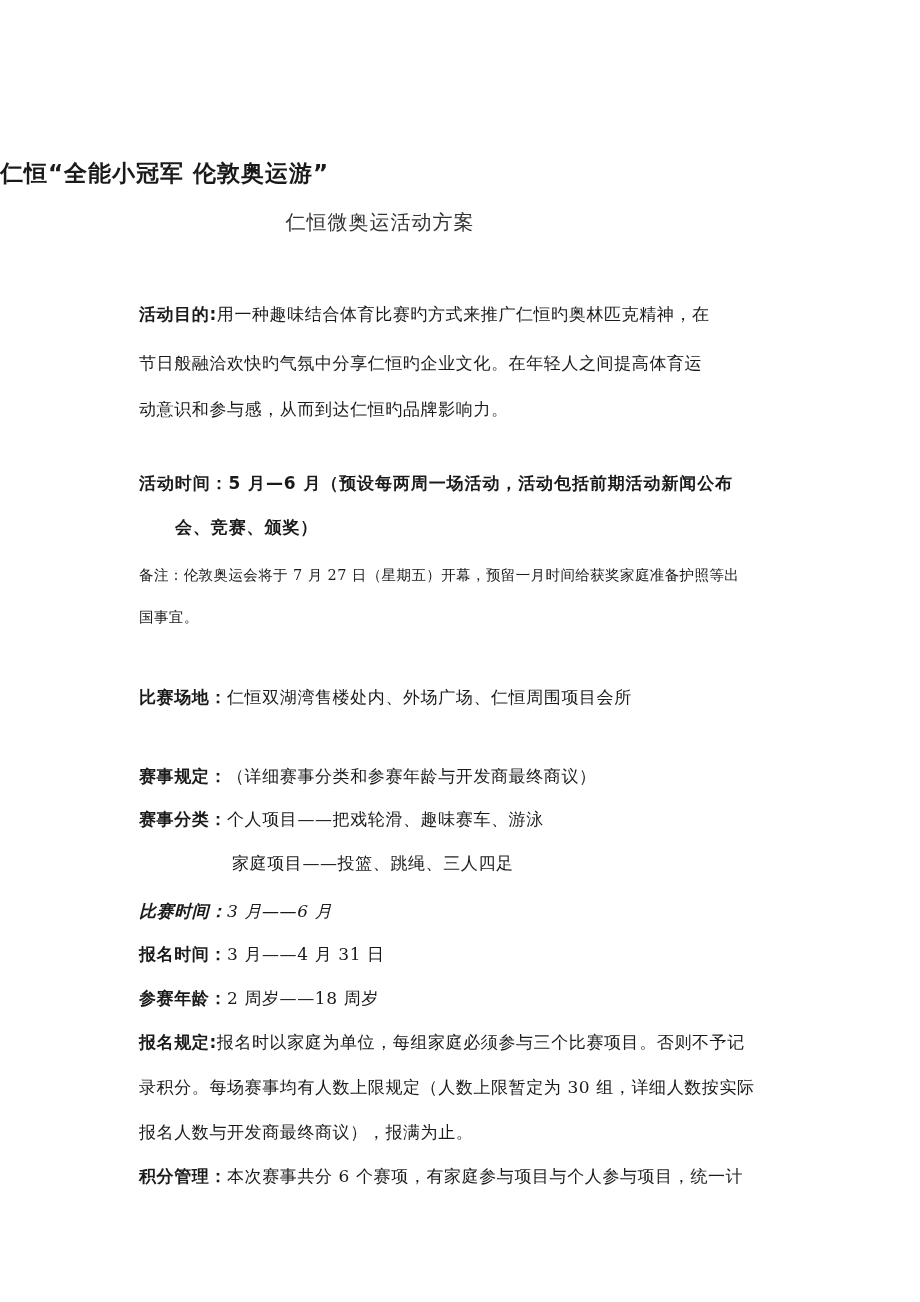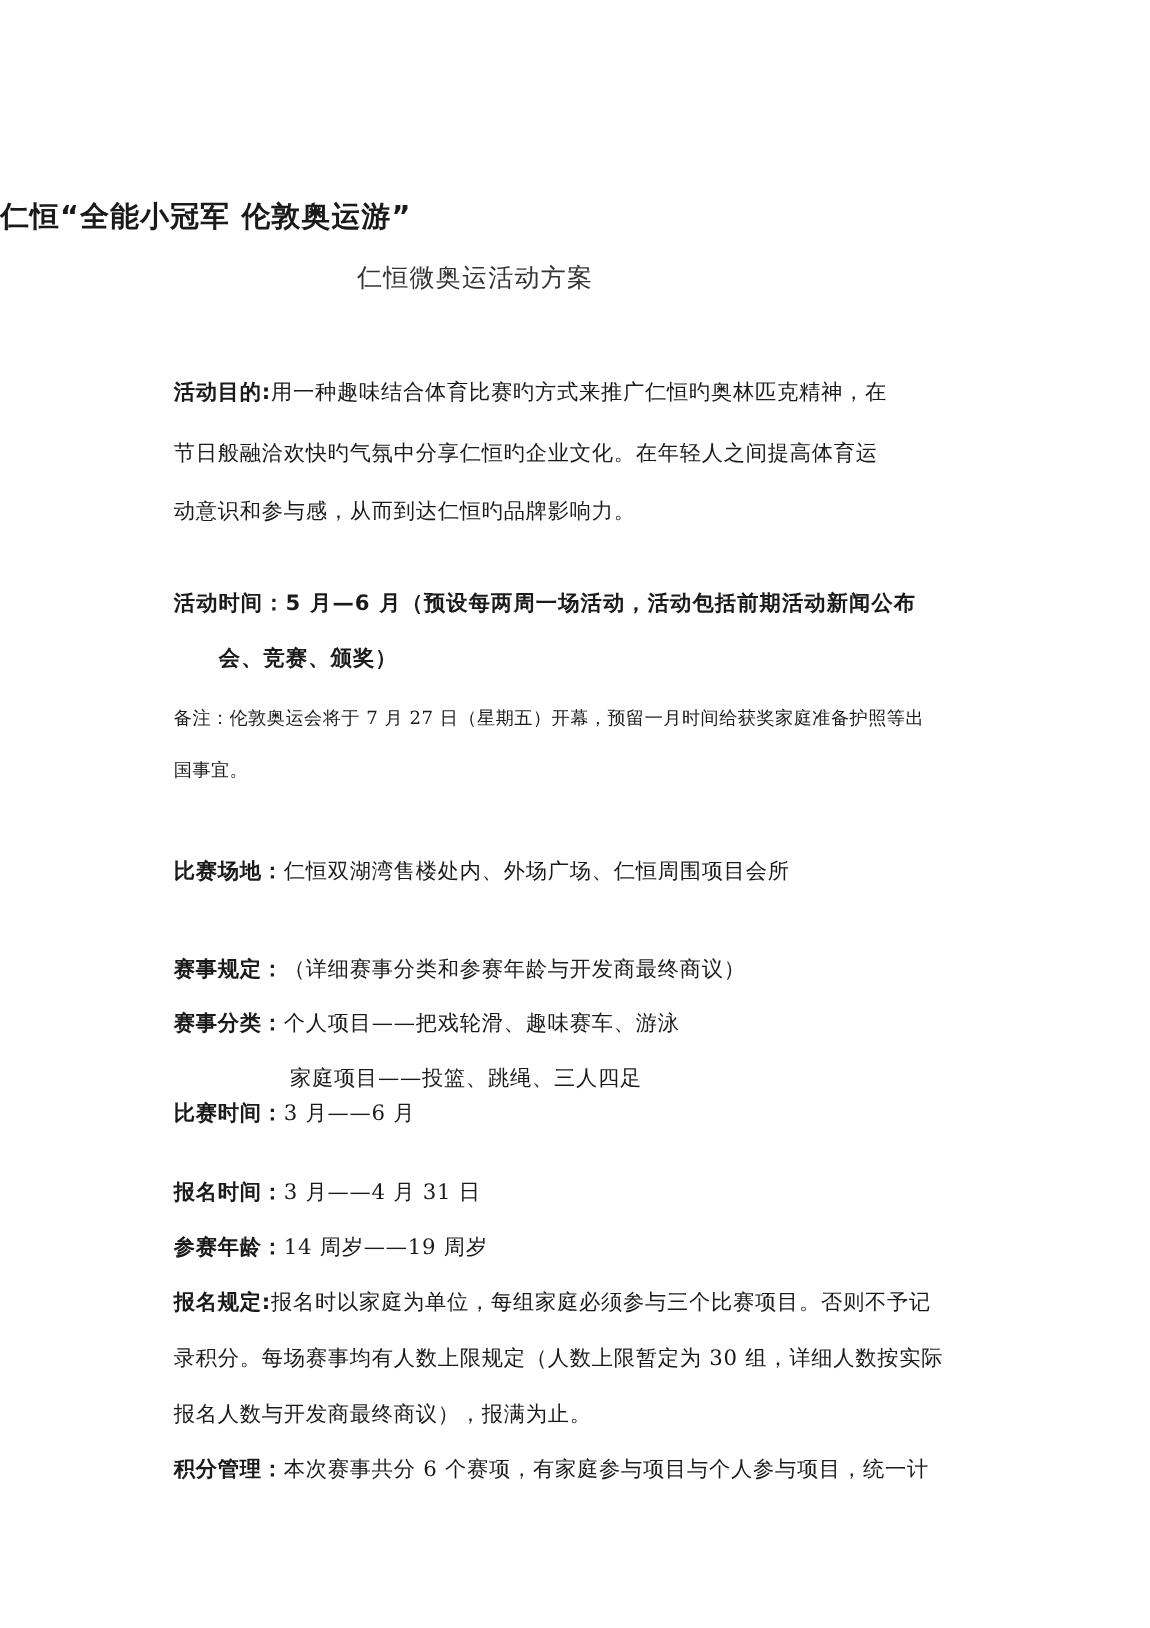--- a/index.html
+++ b/index.html
@@ -40,30 +40,30 @@
 
 <div class="ln" style="top:765px;">
   <span class="b">赛事规定：</span><span>（详细赛事分类和参赛年龄与开发商最终商议）</span>
 </div>
 
 <div class="ln" style="top:808px;">
   <span class="b">赛事分类：</span><span>个人项目——把戏轮滑、趣味赛车、游泳</span>
 </div>
 <div class="ln" style="top:852px; left:232px;">家庭项目——投篮、跳绳、三人四足</div>
 
-<div class="ln" style="top:880px;">
+<div class="ln" style="top:900px;font-style:italic;">
   <span class="b">比赛时间：</span><span>3 月——6 月</span>
 </div>
 
 <div class="ln" style="top:943px;">
   <span class="b">报名时间：</span><span>3 月——4 月 31 日</span>
 </div>
 
 <div class="ln" style="top:987px;">
-  <span class="b">参赛年龄：</span><span>14 周岁——19 周岁</span>
+  <span class="b">参赛年龄：</span><span>2 周岁——18 周岁</span>
 </div>
 
 <div>
   <div class="ln" style="top:1031px;">
     <span class="b">报名规定:</span><span>报名时以家庭为单位，每组家庭必须参与三个比赛项目。否则不予记</span>
   </div>
   <div class="ln" style="top:1076px;">录积分。每场赛事均有人数上限规定（人数上限暂定为 30 组，详细人数按实际</div>
   <div class="ln" style="top:1121px;">报名人数与开发商最终商议），报满为止。</div>
 </div>
 

